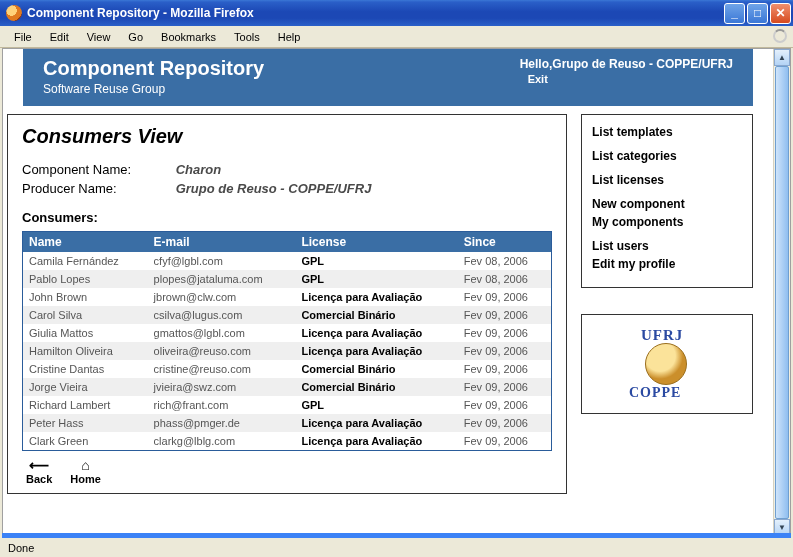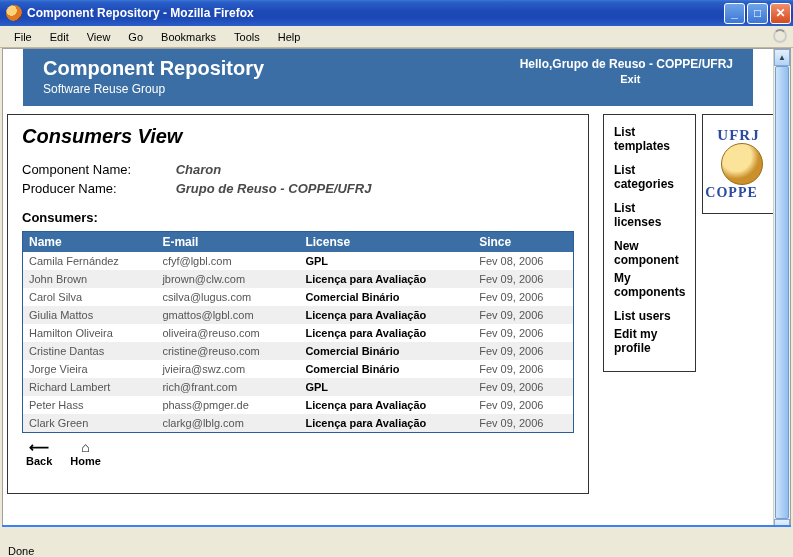--- a/index.html
+++ b/index.html
@@ -73,30 +73,30 @@
     position: absolute; left: 0; right: 17px; top: 0; bottom: 0; overflow: hidden;
   }
   
   .app-header {
     background: #3a6ea5; color: #fff; padding: 8px 20px 10px 20px;
     display: flex; justify-content: space-between;
     margin: 0 20px 8px 20px;
   }
   .app-header .left .h1 { font-size: 20px; font-weight: bold; }
   .app-header .left .sub { font-size: 12px; margin-top: 2px; }
-  .app-header .right { text-align: center; font-size: 12px; }
+  .app-header .right { text-align: left; font-size: 12px; }
   .app-header .right .exit { font-size: 11px; margin-top: 2px; }
   
   .columns {
     display: flex; padding: 0 20px 8px 4px; gap: 14px; align-items: flex-start;
   }
   .main-panel {
     flex: 1; border: 1px solid #333; padding: 10px 14px 6px 14px; min-height: 380px;
   }
-  .side-col { width: 150px; display: flex; flex-direction: row; gap: 6px; }
+  .side-col { width: 172px; display: flex; flex-direction: column; gap: 26px; }
   .side-box { border: 1px solid #333; padding: 10px 10px 12px 10px; font-size: 12px; font-weight: bold; }
   .side-box a { display: block; color: #000; text-decoration: none; margin-bottom: 4px; cursor: pointer; }
   .side-spacer { height: 6px; }
   .logo-box {
     border: 1px solid #333; height: 100px; display:flex; align-items:center; justify-content:center;
   }
   .logo-box .logo {
     position: relative; width: 80px; height: 74px;
     font-family: Georgia, serif; font-weight: bold; color: #2b4aa2;
   }
@@ -124,23 +124,23 @@
   table.consumers tbody td { padding: 3px 6px; color: #555; }
   table.consumers tbody tr:nth-child(odd) { background: #fff; }
   table.consumers tbody tr:nth-child(even) { background: #efefef; }
   table.consumers tbody td.lic { color: #000; font-weight: bold; }
   
   .navlinks { display:flex; gap: 18px; margin-top: 6px; padding-left: 4px;}
   .navlinks .nl { text-align:center; font-size: 11px; font-weight: bold; cursor:pointer; }
   .navlinks .nl .icn { font-size: 14px; display:block; }
   
   .statusbar {
-    position: absolute; left: 2px; right: 2px; bottom: 0; height: 32px;
-    background: #ece9d8; border-top: 2px solid #3b82f6; font-size: 11px;
-    display:flex; align-items:flex-end; padding: 0 6px;
+    position: absolute; left: 2px; right: 2px; bottom: 0; height: 24px;
+    background: #ece9d8; border-top: 5px solid #3b82f6; font-size: 11px;
+    display:flex; align-items:center; padding: 0 6px;
   }
 </style>
 </head>
 <body>
 
 <div class="titlebar">
   <div class="ff-icon"></div>
   <div class="title">Component Repository - Mozilla Firefox</div>
   <div class="win-buttons">
     <div class="win-btn win-min">_</div>
@@ -204,20 +204,26 @@
               <th>Name</th>
               <th>E-mail</th>
               <th>License</th>
               <th>Since</th>
             </tr>
           </thead>
           <tbody id="consumer-rows">
               <tr>
                 <td>Camila Fernández</td>
                 <td>cfyf@lgbl.com</td>
+                <td class="lic">GPL</td>
+                <td>Fev 08, 2006</td>
+              </tr>
+              <tr>
+                <td>Pablo Lopes</td>
+                <td>plopes@jataluma.com</td>
                 <td class="lic">GPL</td>
                 <td>Fev 08, 2006</td>
               </tr>
               <tr>
                 <td>John Brown</td>
                 <td>jbrown@clw.com</td>
                 <td class="lic">Licença para Avaliação</td>
                 <td>Fev 09, 2006</td>
               </tr>
               <tr>

